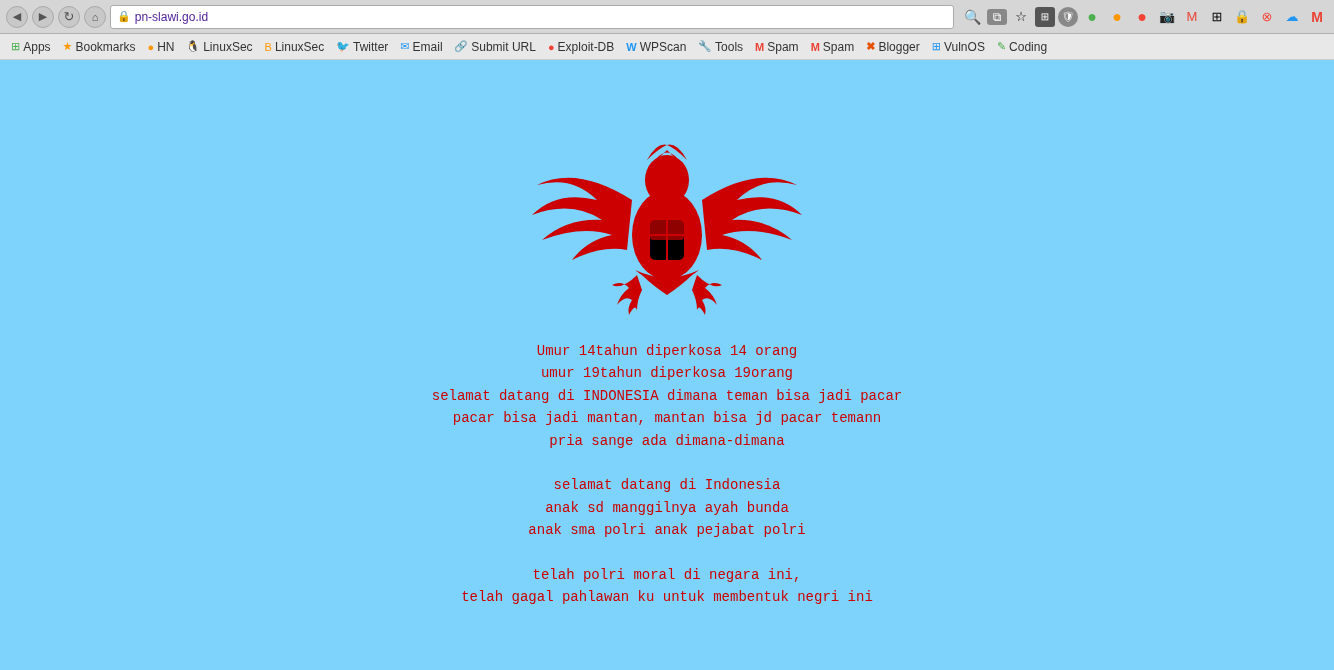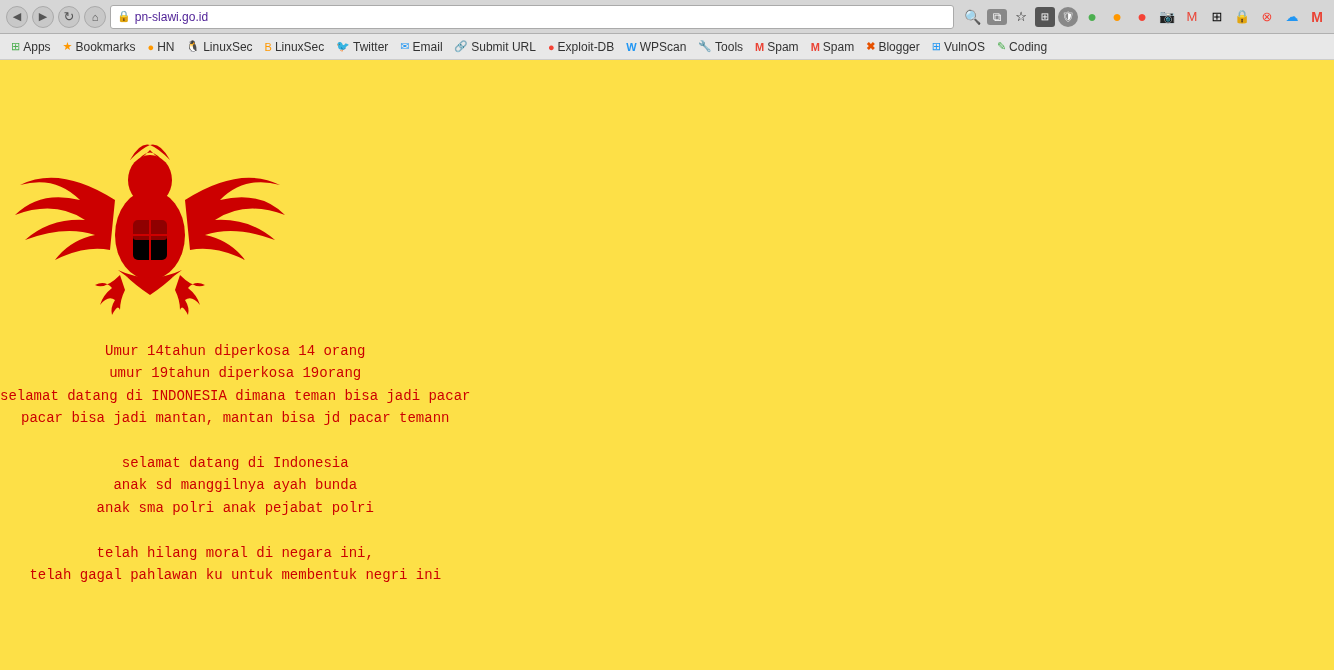--- a/index.html
+++ b/index.html
@@ -93,26 +93,26 @@
       color: #333;
       font-size: 12px;
     }
 
     .bookmark-icon {
       font-size: 11px;
     }
 
     
     .page-content {
-      background: #fde047;
+      background: #7dd3fc;
       width: 100%;
       height: calc(670px - 60px);
       display: flex;
       flex-direction: column;
-      align-items: flex-start;
+      align-items: center;
       overflow-y: auto;
     }
 
     
     .garuda-container {
       margin-top: 10px;
       width: 300px;
       height: 260px;
       display: flex;
       align-items: center;
@@ -275,21 +275,22 @@
         <line x1="133" y1="165" x2="167" y2="165" stroke="#cc0000" stroke-width="2"></line>
       </g>
     </svg>
   </div>
 
   <div class="page-text">
     <p>Umur 14tahun diperkosa 14 orang</p>
     <p>umur 19tahun diperkosa 19orang</p>
     <p>selamat datang di INDONESIA dimana teman bisa jadi pacar</p>
     <p>pacar bisa jadi mantan, mantan bisa jd pacar temann</p>
+    <p>pria sange ada dimana-dimana</p>
     <p>&nbsp;</p>
     <p>selamat datang di Indonesia</p>
     <p>anak sd manggilnya ayah bunda</p>
     <p>anak sma polri anak pejabat polri</p>
     <p>&nbsp;</p>
-    <p>telah hilang moral di negara ini,</p>
+    <p>telah polri moral di negara ini,</p>
     <p>telah gagal pahlawan ku untuk membentuk negri ini</p>
   </div>
 </div>
 
 </body></html>

